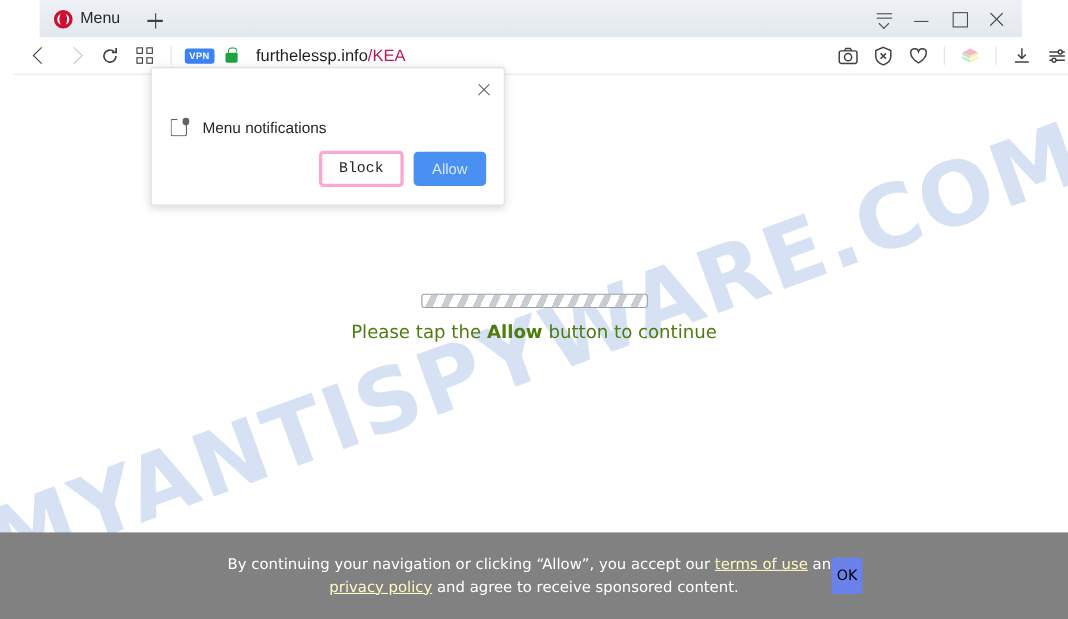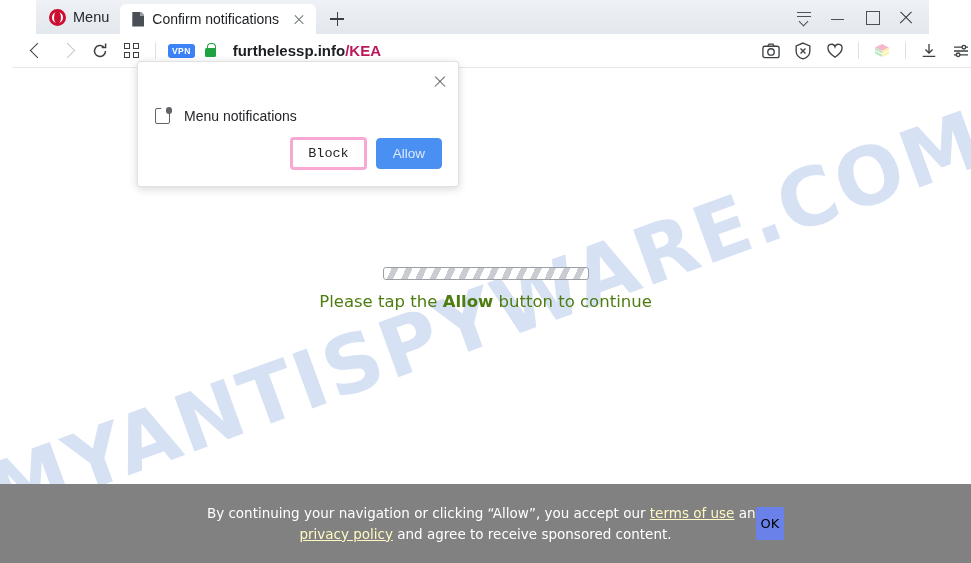--- a/index.html
+++ b/index.html
@@ -142,21 +142,21 @@
     width: 11px; height: 9px; background: #1fa340; border-radius: 1.5px;
     position: relative; margin-left: 10px; flex: none; top: 2px;
   }
   .lock::before {
     content: ""; position: absolute; left: 2px; top: -5px;
     width: 7px; height: 7px; border: 1.8px solid #1fa340;
     border-bottom: none; border-radius: 4px 4px 0 0;
   }
   .urlbox {
     flex: 1; display: flex; align-items: baseline; padding-left: 17px;
-    font-size: 15px; cursor: text; font-weight: bold;
+    font-size: 15px; cursor: text;
   }
   .url-host { color: #1c1e21; }
   .url-path { color: #be185d; }
 
   .right-icons { display: flex; align-items: center; padding-right: 6px; flex: none; }
 
   
   .page {
     position: absolute; top: 69px; left: 0; width: 971px; height: 494px;
     background: #ffffff; overflow: hidden;
@@ -255,25 +255,20 @@
 
 <div id="app">
 
   <div class="tabstrip">
 
     <div class="menu-btn">
       <span class="opera-logo"></span>
       <span class="menu-label">Menu</span>
     </div>
 
-    <div class="tab">
-      <span class="tab-favicon"></span>
-      <span class="tab-title">Confirm notifications</span>
-      <span class="tab-close"></span>
-    </div>
 
     <div class="newtab"></div>
 
     <div class="winctrls">
       <div class="wc wc-list">
           <i class="chev"></i>
         </div>
       <div class="wc wc-min"></div>
       <div class="wc wc-max"></div>
       <div class="wc wc-close"></div>

